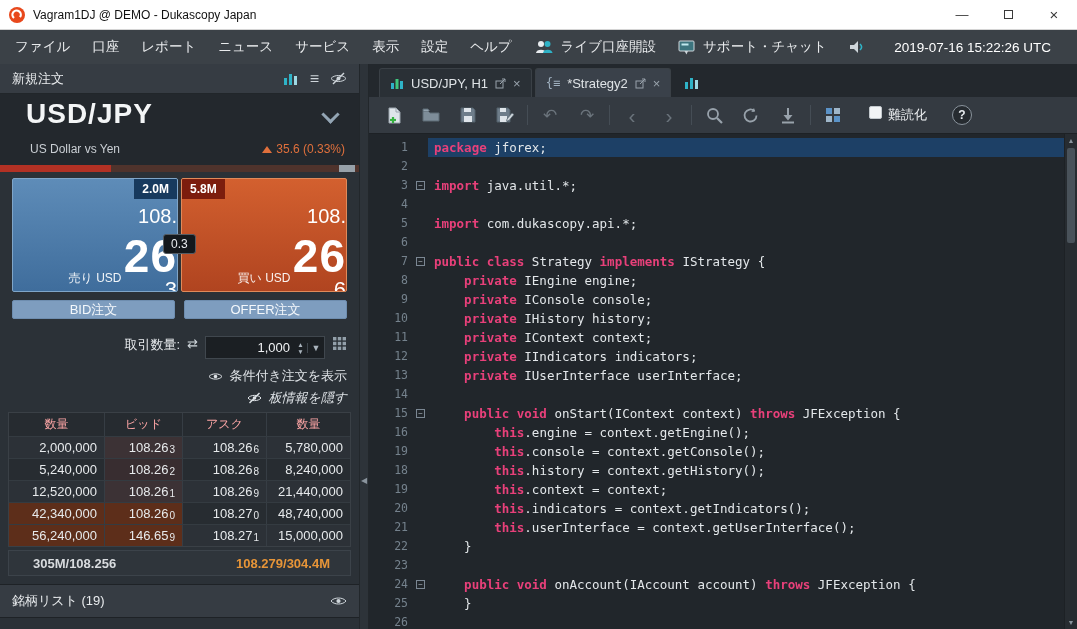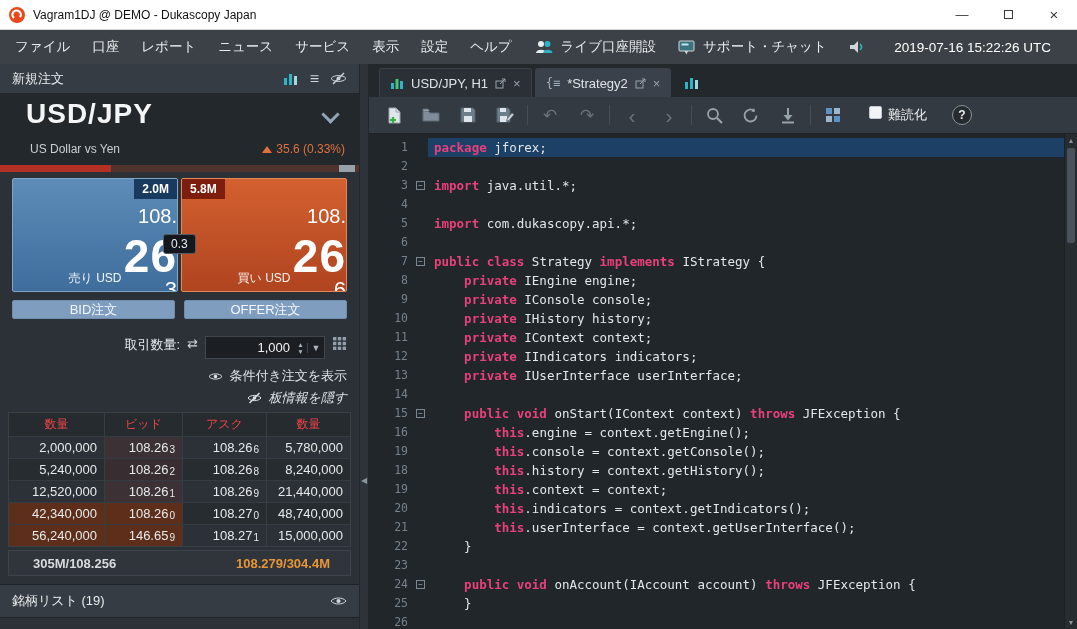--- a/index.html
+++ b/index.html
@@ -65,21 +65,21 @@
   .swap-glyph { color:#cfd6db; font-size:13px; }
   .amount-input { width:120px; height:23px; background:#1b1f23; border:1px solid #40474e; display:flex; align-items:center; }
   .amount-value { flex:1; text-align:right; color:#f0f2f4; font-size:13px; padding-right:4px; }
   .spinner { width:13px; display:flex; flex-direction:column; align-items:center; color:#aab4bd;
     font-size:6.5px; line-height:7px; }
   .amount-chevron { width:17px; text-align:center; color:#aab4bd; font-size:9px; border-left:1px solid #40474e; }
   .toggle-row { position:absolute; right:12px; display:flex; align-items:center; gap:6px; color:#dfe3e7; font-size:13px; }
   #cond-row { top:303px; } #hide-row { top:325px;font-style:italic; }
   
   .depth { position:absolute; top:348px; left:8px; width:343px; border:1px solid #3a4046; }
-  .d-head { display:flex; height:23px; background:#262b30; color:#ef4444; font-size:12px; }
+  .d-head { display:flex; height:23px; background:#262b30; color:#fca5a5; font-size:12px; }
   .d-hcell { display:flex; align-items:center; justify-content:center; border-right:1px solid #363d44; }
   .d-row { display:flex; height:22px; font-size:13px; color:#e7eaec; border-top:1px solid #343b41; }
   .d-row.odd { background:#2c3137; } .d-row.even { background:#272c31; }
   .cell { display:flex; align-items:center; justify-content:flex-end; padding-right:7px; border-right:1px solid #363d44; }
   .c1 { width:96px; } .c2 { width:78px; } .c3 { width:84px; } .c4 { width:83px; border-right:none; }
   .d-row .c2 { background:rgba(160,60,40,0.14); }
   .d-row.hl .c1, .d-row.hl .c2 { background:#5d2e1a; }
   .pip { font-size:10px; line-height:1; align-self:flex-end; margin-bottom:3px; margin-left:1px; }
   .depth-footer { position:absolute; top:486px; left:8px; width:343px; height:26px; background:#2f353b;
     border:1px solid #3c434a; display:flex; align-items:center; justify-content:space-between;

